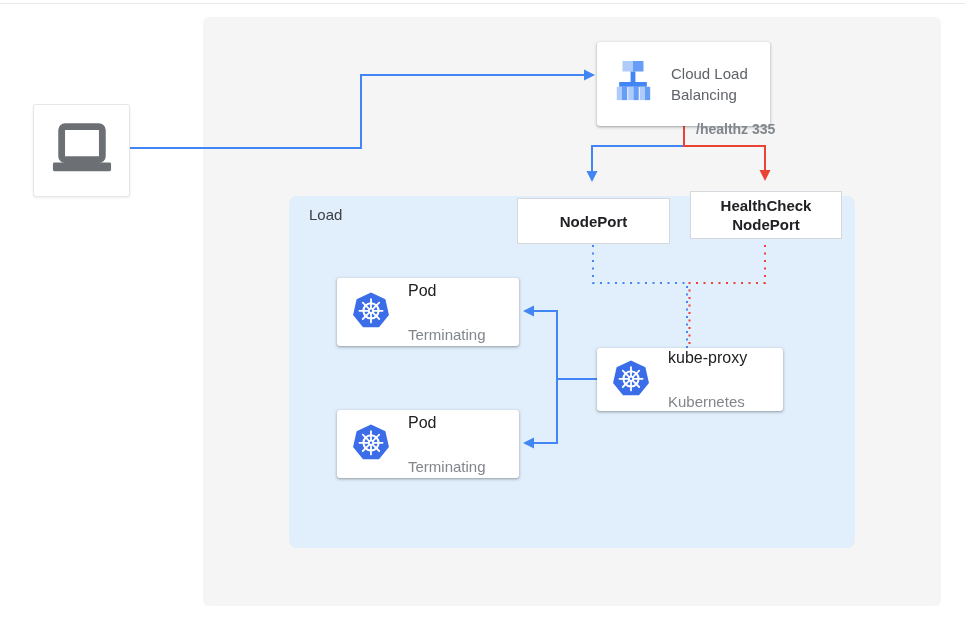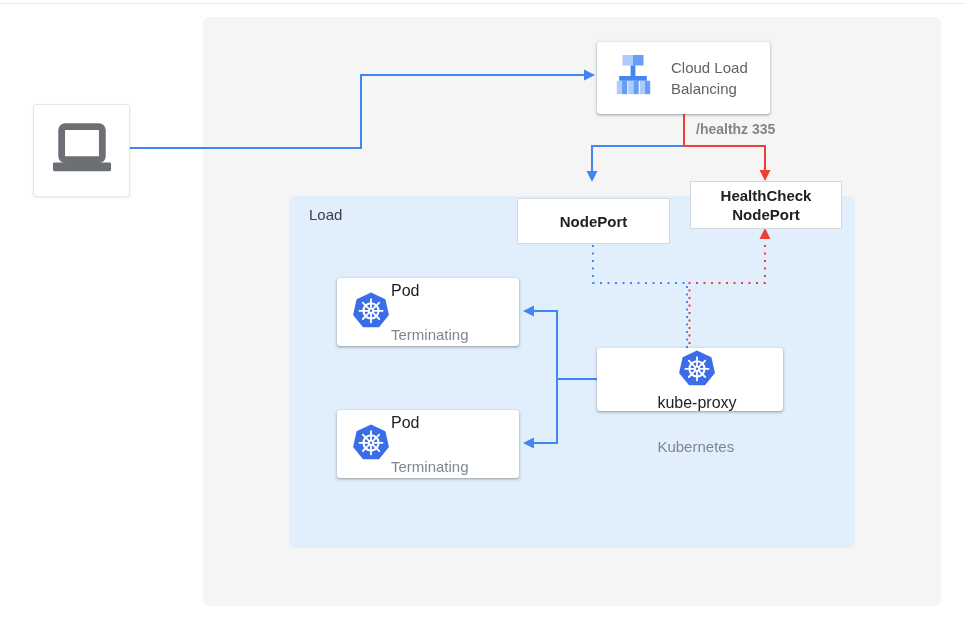--- a/index.html
+++ b/index.html
@@ -14,35 +14,35 @@
   .nodes-label { left:309px; top:206px; font-size:15px; color:#3c4043; }
 
   .card {
     background:#fff; border-radius:3px;
     box-shadow:0 1px 2px rgba(60,64,67,.30), 0 1px 3px 1px rgba(60,64,67,.15);
     display:flex; align-items:center;
   }
   .laptop-card { left:33px; top:104px; width:95px; height:91px;
     border:1px solid #e4e6e9; box-shadow:0 1px 3px rgba(0,0,0,.08);
     justify-content:center; }
-  .clb-card { left:597px; top:42px; width:173px; height:72px; padding-left:13px; gap:15px; box-sizing:border-box; }
+  .clb-card { left:597px; top:42px; width:173px; height:84px; padding-left:13px; gap:15px; box-sizing:border-box; }
   .clb-label { font-size:15px; line-height:21px; color:#5f6368; width:100px; }
 
   .port-box { background:#fff; border:1px solid #d5d8dc;
     display:flex; align-items:center; justify-content:center;
     font-weight:bold; font-size:15px; color:#202124; text-align:center; line-height:19px; }
   .nodeport-box { left:517px; top:182px; width:151px; height:44px;margin-top:16px; }
-  .healthcheck-box { left:690px; top:181px; width:150px; height:46px; }
+  .healthcheck-box { left:690px; top:191px; width:150px; height:46px; }
 
   .healthz-label { left:696px; top:121px; font-size:14px; font-weight:bold; color:#80868b; }
 
-  .entity-card { padding-left:14px; box-sizing:border-box; }
+  .entity-card { padding-left:14px; gap:17px; box-sizing:border-box; }
   .pod1-card { left:337px; top:278px; width:182px; height:68px; }
   .pod2-card { left:337px; top:410px; width:182px; height:68px; }
-  .kproxy-card { left:597px; top:348px; width:186px; height:63px;flex-direction:column; }
+  .kproxy-card { left:597px; top:348px; width:186px; height:63px; }
   .card-title { font-size:16px; color:#202124; line-height:21px; }
   .card-sub { font-size:15px; color:#80868b; line-height:20px;margin-top:24px; }
 
   svg.lines { left:0; top:0; pointer-events:none; }
 </style>
 </head>
 <body>
 
 <div id="stage">
 

